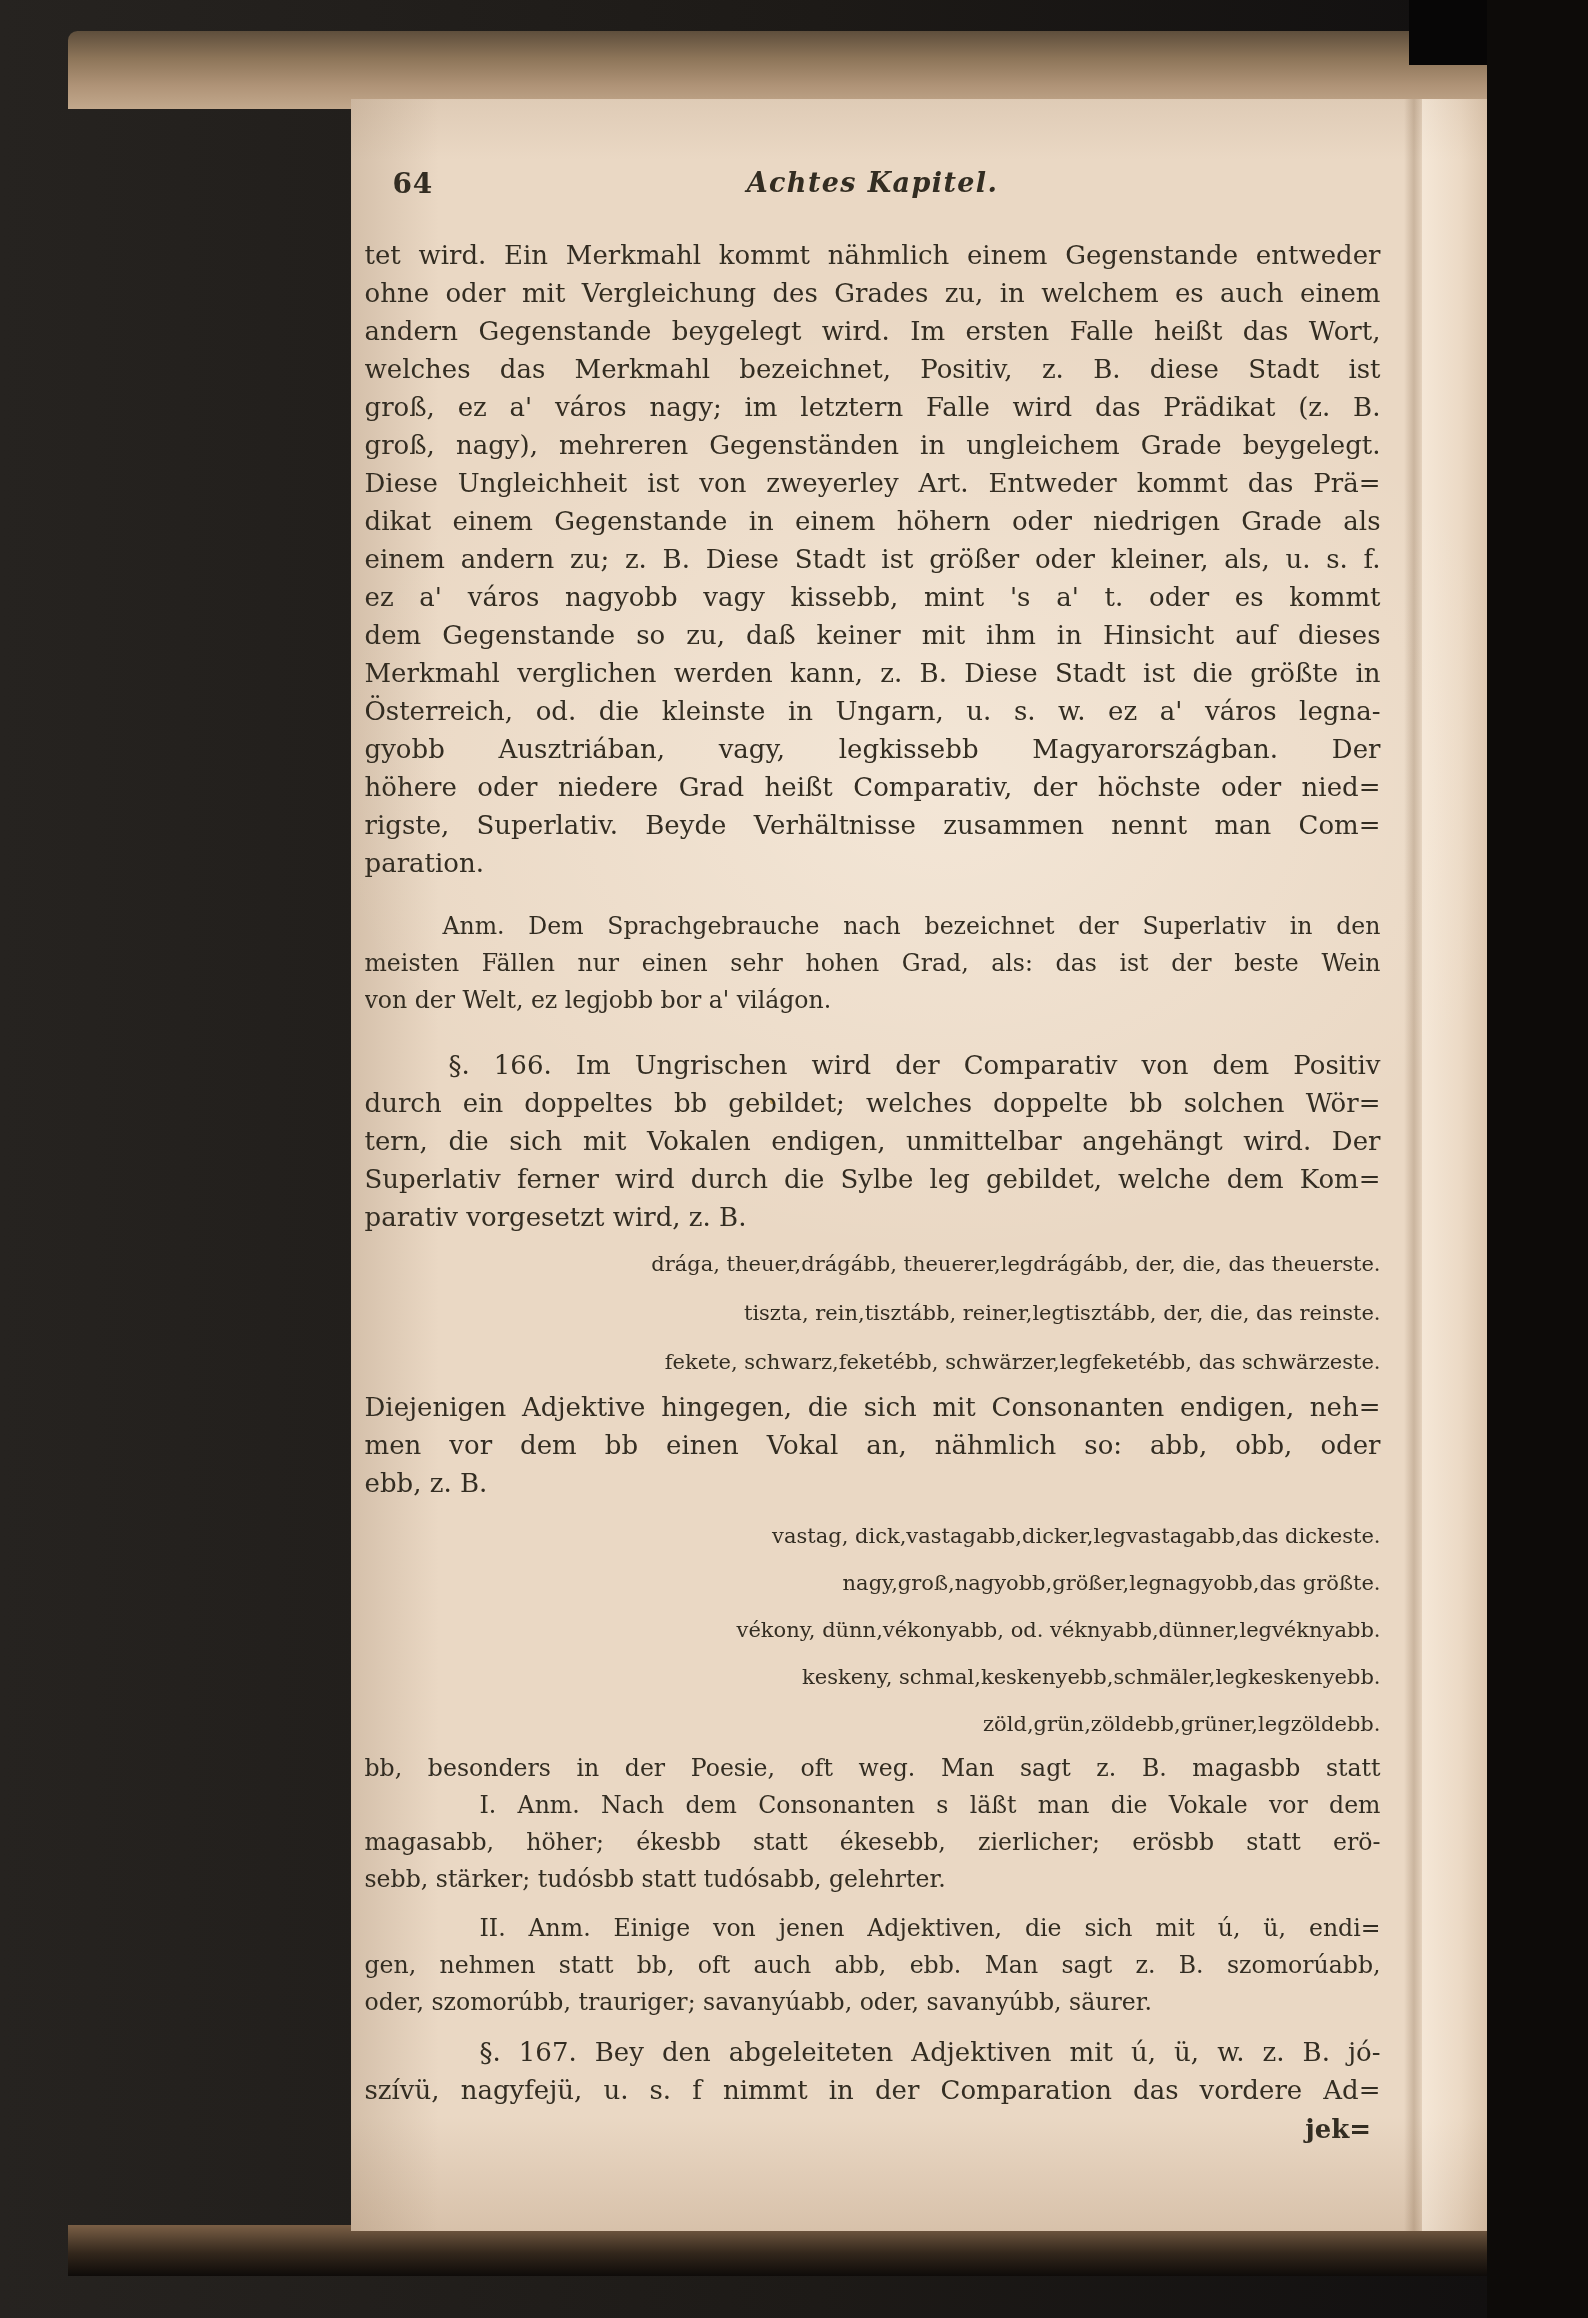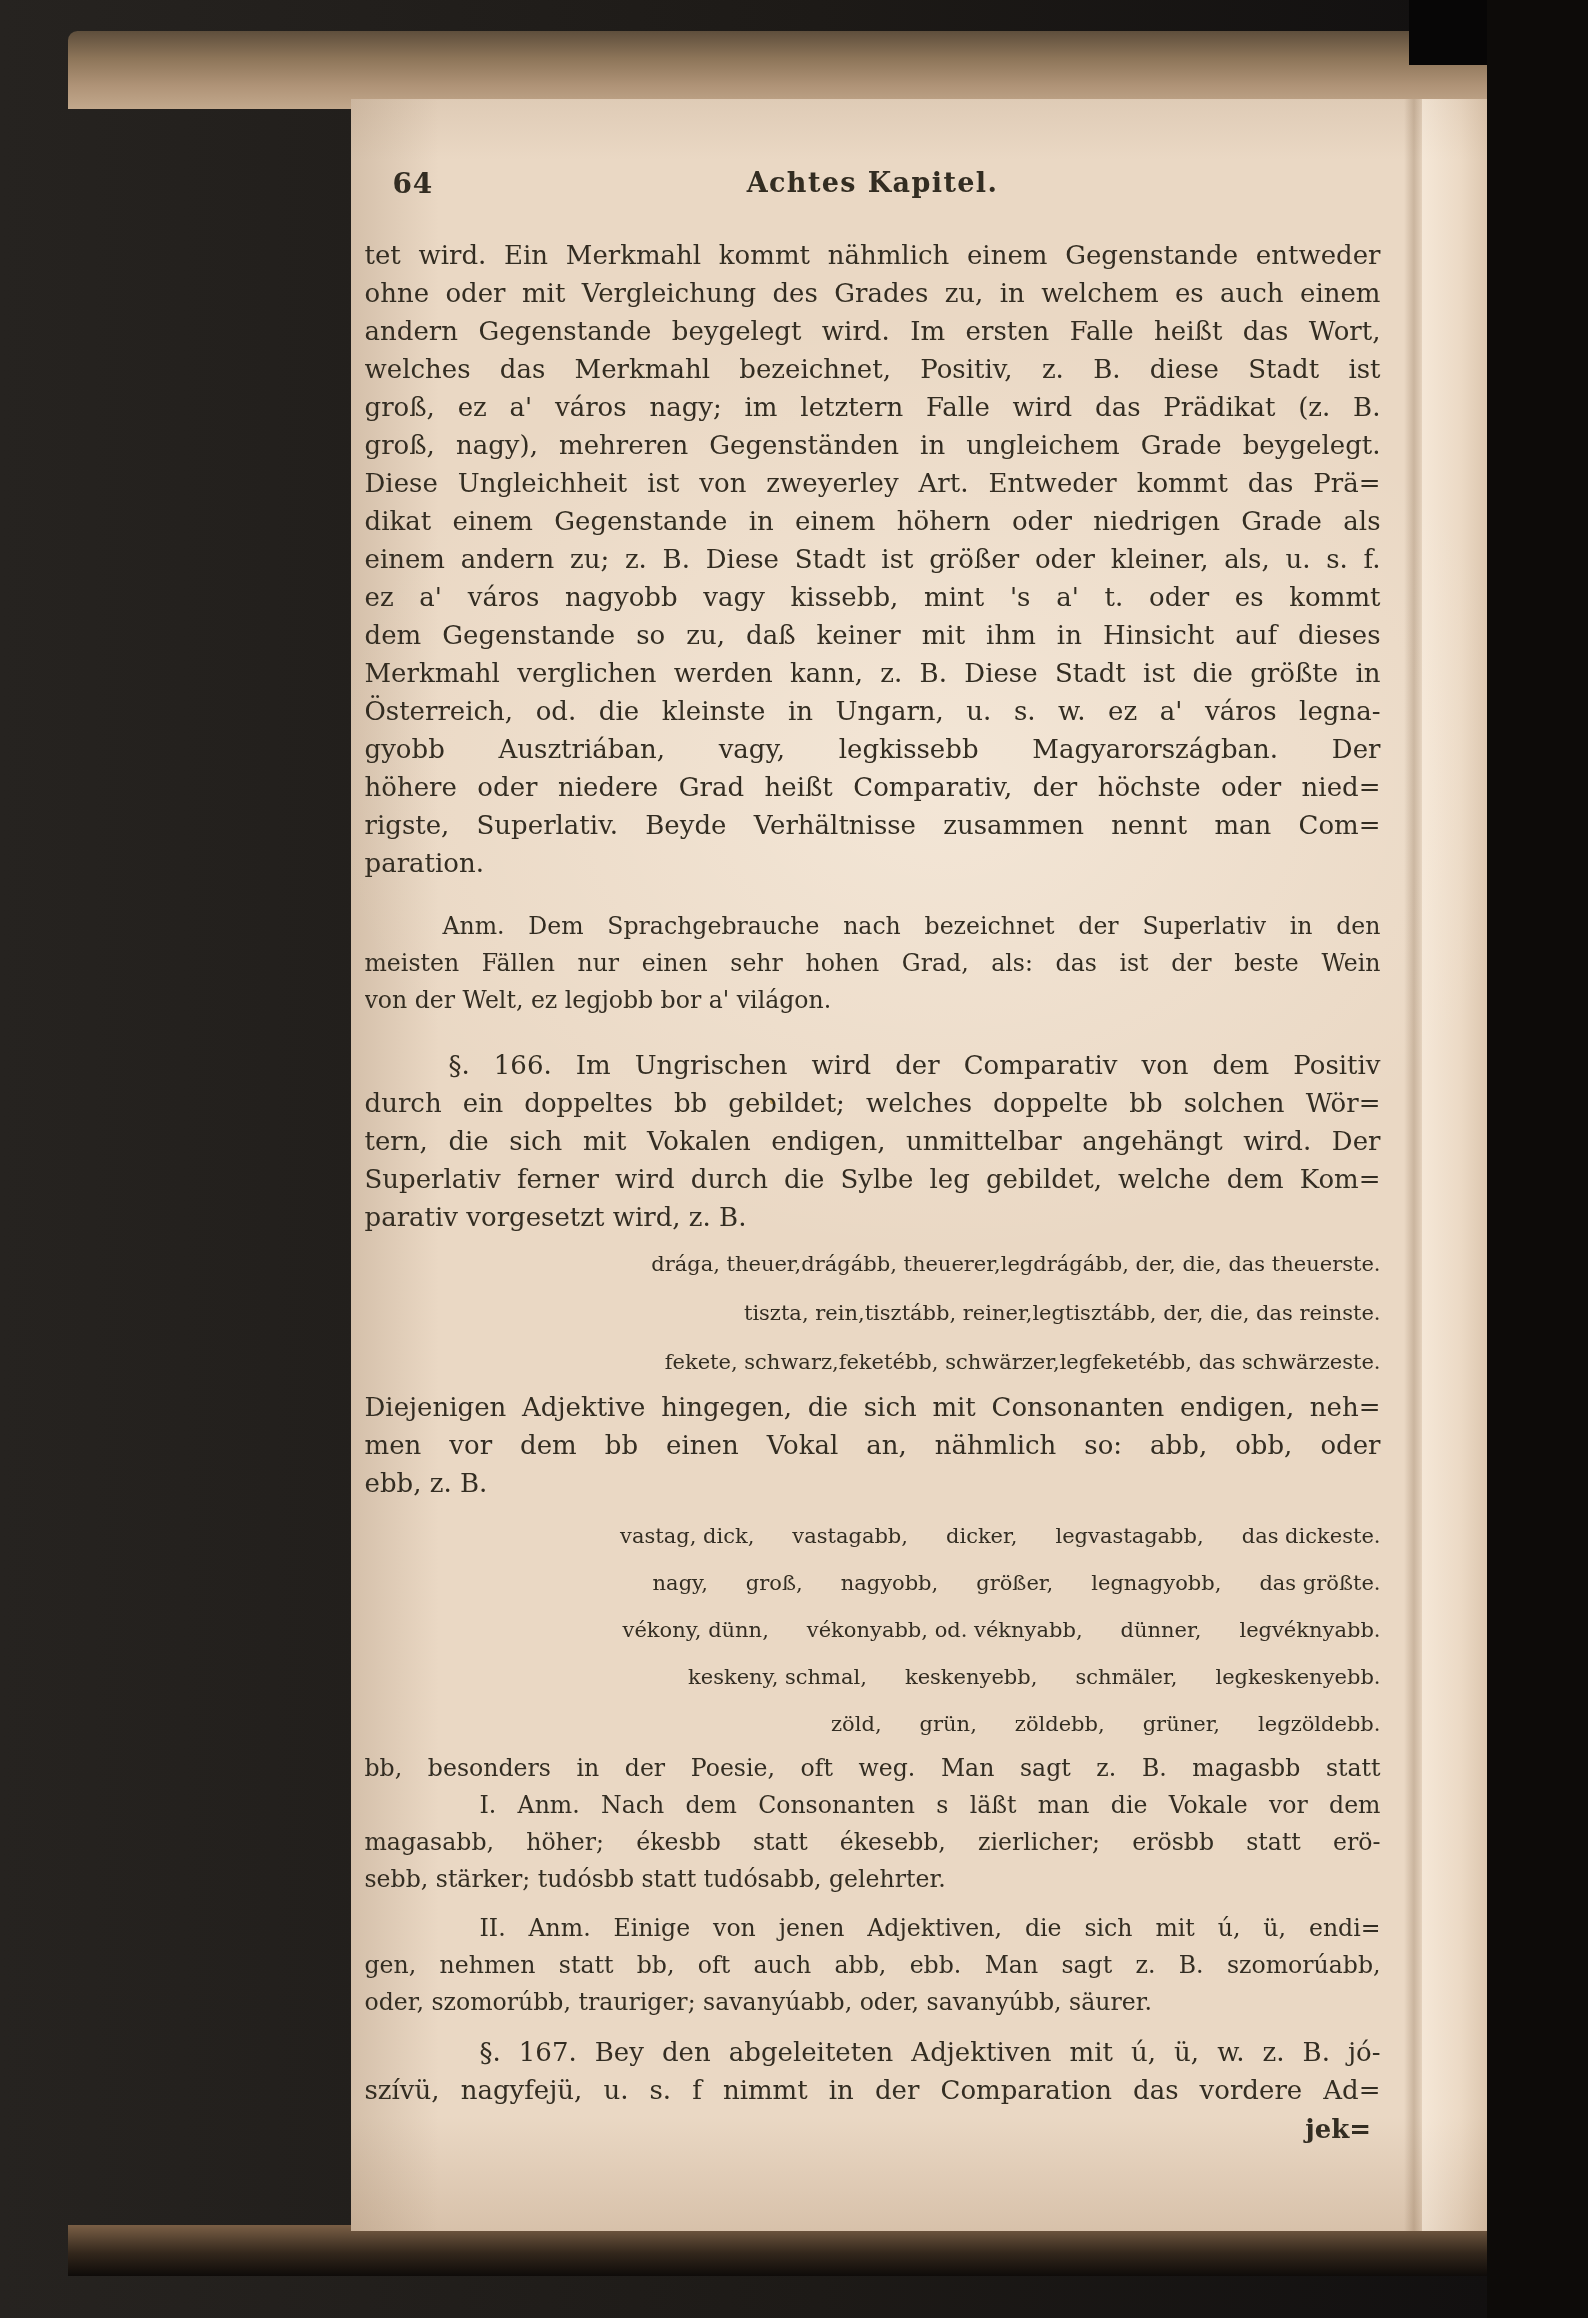--- a/index.html
+++ b/index.html
@@ -40,28 +40,28 @@
   .right-band{position:absolute;top:0;bottom:0;right:0;width:65px;
               background:linear-gradient(90deg,rgba(255,246,234,0.5),rgba(240,222,200,0.25) 60%,rgba(190,160,128,0.3) 100%);}
   .speckles{position:absolute;left:419px;top:999px;width:4px;height:6px;border-radius:50%;
             background:#caa04e;
             box-shadow:378px 277px 0 1.4px #c99f52, -27px 993px 0 0.7px #b89a64,
                        594px -419px 0 0 #b5残8a6a, 203px 608px 0 0 #bb9a68;}
   
   .text-block{position:absolute;left:13.5px;top:0;width:1016px;color:#332d22;}
   .running-head{position:relative;height:35px;margin-top:68px;}
   .page-number{position:absolute;left:28px;top:0;font-size:28px;font-weight:bold;letter-spacing:0.7px;}
-  .chapter-head{position:absolute;left:0;right:0;top:0;text-align:center;font-size:27px;font-weight:bold;letter-spacing:1.4px;}
+  .chapter-head{position:absolute;left:0;right:0;top:0;text-align:center;font-size:27px;font-weight:bold;letter-spacing:1.4px;font-style:italic;}
   .line{text-align:justify;text-align-last:justify;overflow:hidden;}
   .line.ragged{text-align-last:left;}
   .para.body .line{font-size:26px;height:38px;line-height:38px;}
   .para.small .line{font-size:23.6px;height:37px;line-height:37px;}
   .trow{display:flex;justify-content:flex-end;align-items:baseline;font-size:21px;}
   .tbl1 .trow{height:49px;line-height:49px;}
-  .tbl2 .trow{height:47px;line-height:47px;gap:38px;}
+  .tbl2 .trow{height:47px;line-height:47px;}
   .tcell{white-space:nowrap;}
   .catchword-row{height:37px;line-height:37px;font-size:26px;text-align:right;padding-right:9.5px;font-weight:bold;}
   .blk-0{margin-top:34px}.blk-1{margin-top:26px}.blk-2{margin-top:27px}
   .blk-3{margin-top:4px}.blk-4{margin-top:1.4px}.blk-5{margin-top:10.8px}
   .blk-6{margin-top:1.4px}.blk-7{margin-top:12px}.blk-8{margin-top:12px}.blk-9{margin-top:2.7px}
 </style>
 </head>
 <body>
 
 <div class="scene">

